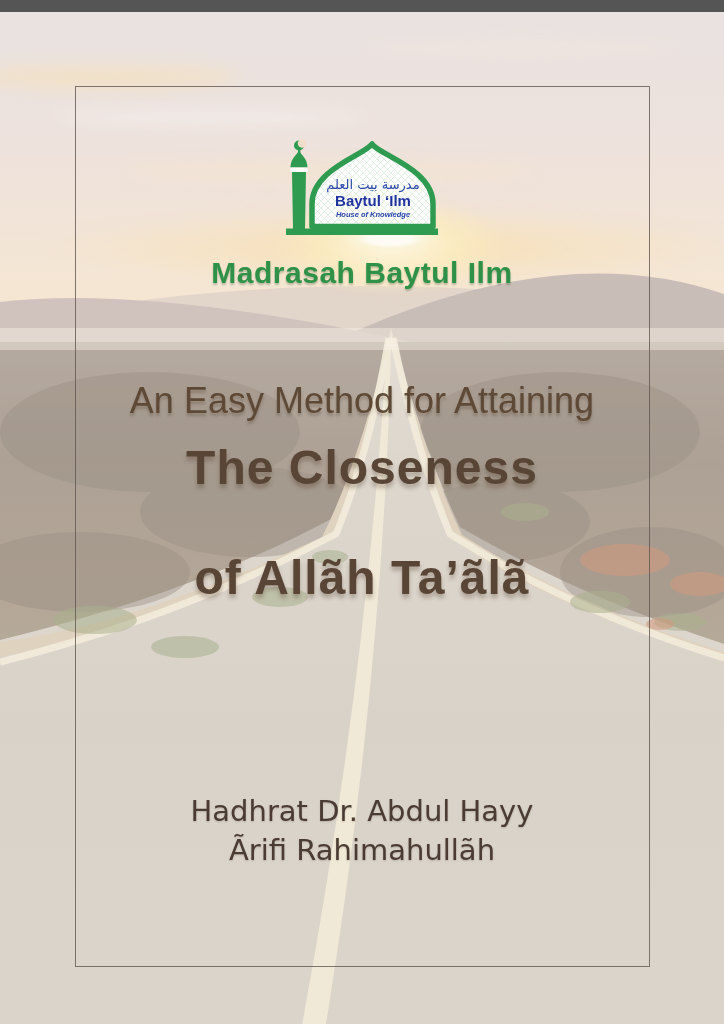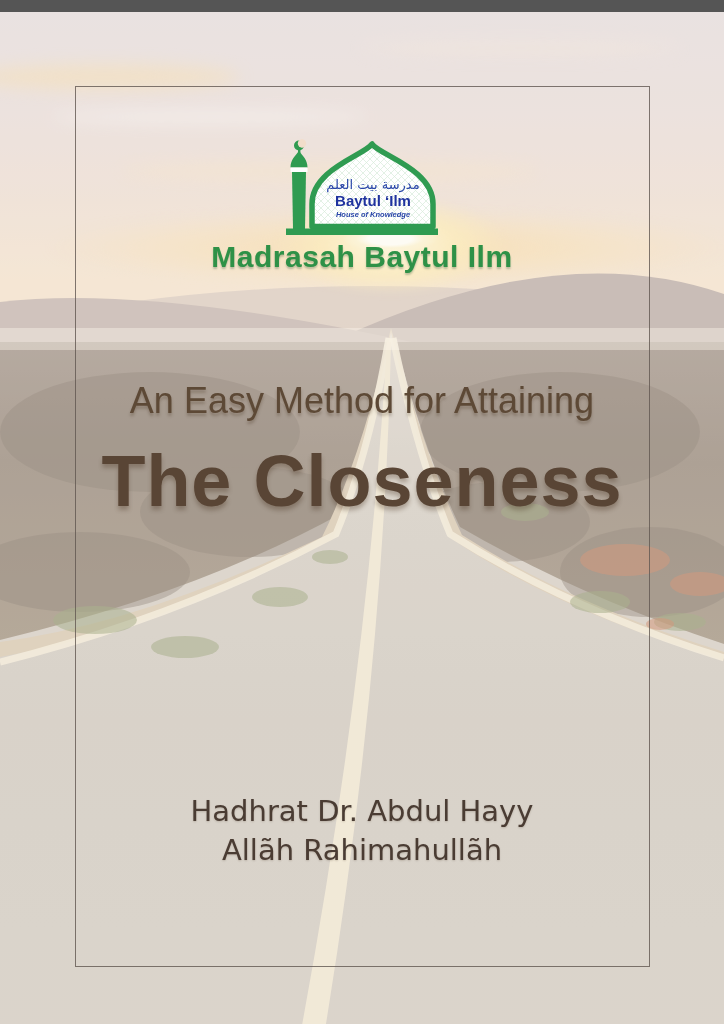--- a/index.html
+++ b/index.html
@@ -36,29 +36,29 @@
   
   .frame {
     position:absolute; left:75px; top:74px; width:575px; height:881px;
     border:1.5px solid rgba(96,86,80,.8);
   }
   
   .logo { position:absolute; left:286px; top:126px; width:152px; height:108px; }
   
   .txt { position:absolute; left:0; width:724px; text-align:center; }
   .org-name {
-    top:228px; font-size:30px; font-weight:bold; letter-spacing:.5px;
+    top:244px; font-size:30px; font-weight:bold; letter-spacing:.5px;
     color:#2E9147; text-shadow:0 2px 2px rgba(25,70,35,.28);
   }
   .kicker {
     top:368px; font-size:36px; font-weight:normal;
     color:#5D4936; text-shadow:0 3px 3px rgba(70,50,30,.30);
   }
   .title-line {
-    font-size:72px; font-weight:bold; letter-spacing:1px;
+    font-size:48px; font-weight:bold; letter-spacing:1px;
     color:#594535; text-shadow:0 4px 4px rgba(70,50,30,.32);
   }
   .title-1 { top:428px; }
   .title-2 { top:538px; }
   .author {
     top:780px; font-family:"DejaVu Sans", sans-serif; font-size:29px;
     line-height:1.36; color:#4A3C33; text-shadow:0 1px 2px rgba(70,50,30,.2);text-align:center;
   }
 </style>
 </head>
@@ -164,19 +164,20 @@
     </g>
     <rect x="0" y="90.5" width="152" height="6.5" fill="#2F9B51"></rect>
   </svg>
 
   <div class="txt org-name">Madrasah Baytul Ilm</div>
 
   <div class="txt kicker">An Easy Method for Attaining</div>
 
   <div class="txt title-line title-1">The Closeness</div>
 
+  <div class="txt title-line title-2">of Allãh Ta’ãlã</div>
 
   <div class="txt author">
     <div>Hadhrat Dr. Abdul Hayy</div>
-    <div>Allãh Rahimahullãh</div>
+    <div>Ãrifi Rahimahullãh</div>
   </div>
 
 </div>
 
 </body></html>

